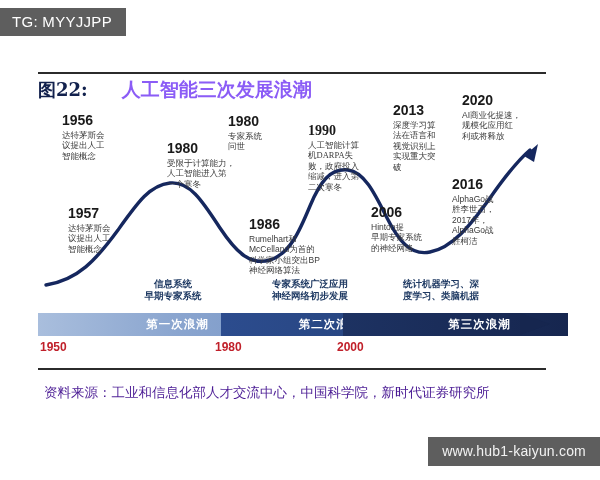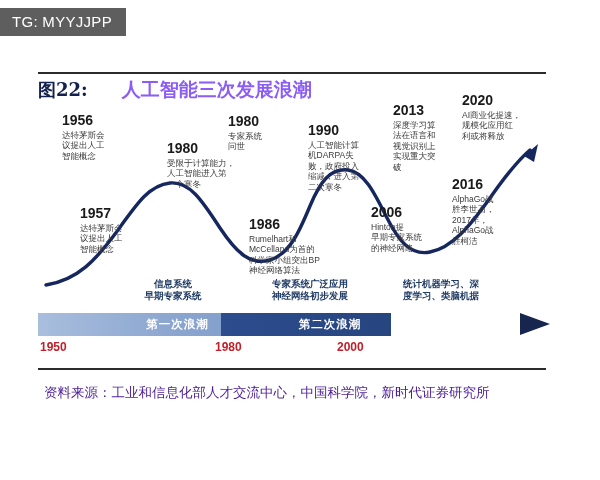--- a/index.html
+++ b/index.html
@@ -149,21 +149,21 @@
       <path d="M 486 76 L 500 64 L 496 82 Z" fill="#15275e"></path>
     </svg>
 
     <div class="anno" style="left:24px;top:32px;width:72px;">
       <span class="yr">1956</span>
       <span class="tx">达特茅斯会</span>
       <span class="tx">议提出人工</span>
       <span class="tx">智能概念</span>
     </div>
 
-    <div class="anno" style="left:42px;top:125px;width:72px;">
+    <div class="anno" style="left:30px;top:125px;width:72px;">
       <span class="yr">1957</span>
       <span class="tx">达特茅斯会</span>
       <span class="tx">议提出人工</span>
       <span class="tx">智能概念</span>
     </div>
 
     <div class="anno" style="left:129px;top:60px;width:86px;">
       <span class="yr">1980</span>
       <span class="tx">受限于计算能力，</span>
       <span class="tx">人工智能进入第</span>
@@ -177,21 +177,21 @@
     </div>
 
     <div class="anno" style="left:211px;top:136px;width:92px;">
       <span class="yr">1986</span>
       <span class="tx">Rumelhart和</span>
       <span class="tx">McCelland为首的</span>
       <span class="tx">科学家小组突出BP</span>
       <span class="tx">神经网络算法</span>
     </div>
 
-    <div class="anno" style="left:270px;top:42px;width:72px;">
+    <div class="anno" style="left:270px;top:42px;width:72px;font-family:Liberation Serif, serif;">
       <span class="yr">1990</span>
       <span class="tx">人工智能计算</span>
       <span class="tx">机DARPA失</span>
       <span class="tx">败，政府投入</span>
       <span class="tx">缩减，进入第</span>
       <span class="tx">二次寒冬</span>
     </div>
 
     <div class="anno" style="left:333px;top:124px;width:64px;">
       <span class="yr">2006</span>
@@ -235,23 +235,25 @@
     <div>神经网络初步发展</div>
   </div>
   <div class="seg-cap" style="left:383px;top:278px;width:116px;">
     <div>统计机器学习、深</div>
     <div>度学习、类脑机据</div>
   </div>
 
   <div class="wavebar">
     <div class="seg" style="left:0;width:183px;background:linear-gradient(90deg,#a9bedd 0%,#8aa5cf 60%,#7e9bc9 100%);">第一次浪潮</div>
     <div class="seg" style="left:183px;width:122px;background:linear-gradient(90deg,#2c4c8e 0%,#27457f 100%);">第二次浪潮</div>
+    <div class="seg" style="left:305px;width:177px;background:linear-gradient(90deg,#1d3262 0%,#16264f 100%);">第三次浪潮</div>
     <div class="arrow-tip" style="border-left:30px solid #16264f;"></div>
   </div>
 
   <div class="yr-tick" style="left:40px;top:340px;">1950</div>
   <div class="yr-tick" style="left:215px;top:340px;">1980</div>
   <div class="yr-tick" style="left:337px;top:340px;">2000</div>
 
   <div class="foot-rule"></div>
   <div class="source">资料来源：工业和信息化部人才交流中心，中国科学院，新时代证券研究所</div>
 
+  <div class="site-tag">www.hub1-kaiyun.com</div>
 </div>
 
 </body></html>

